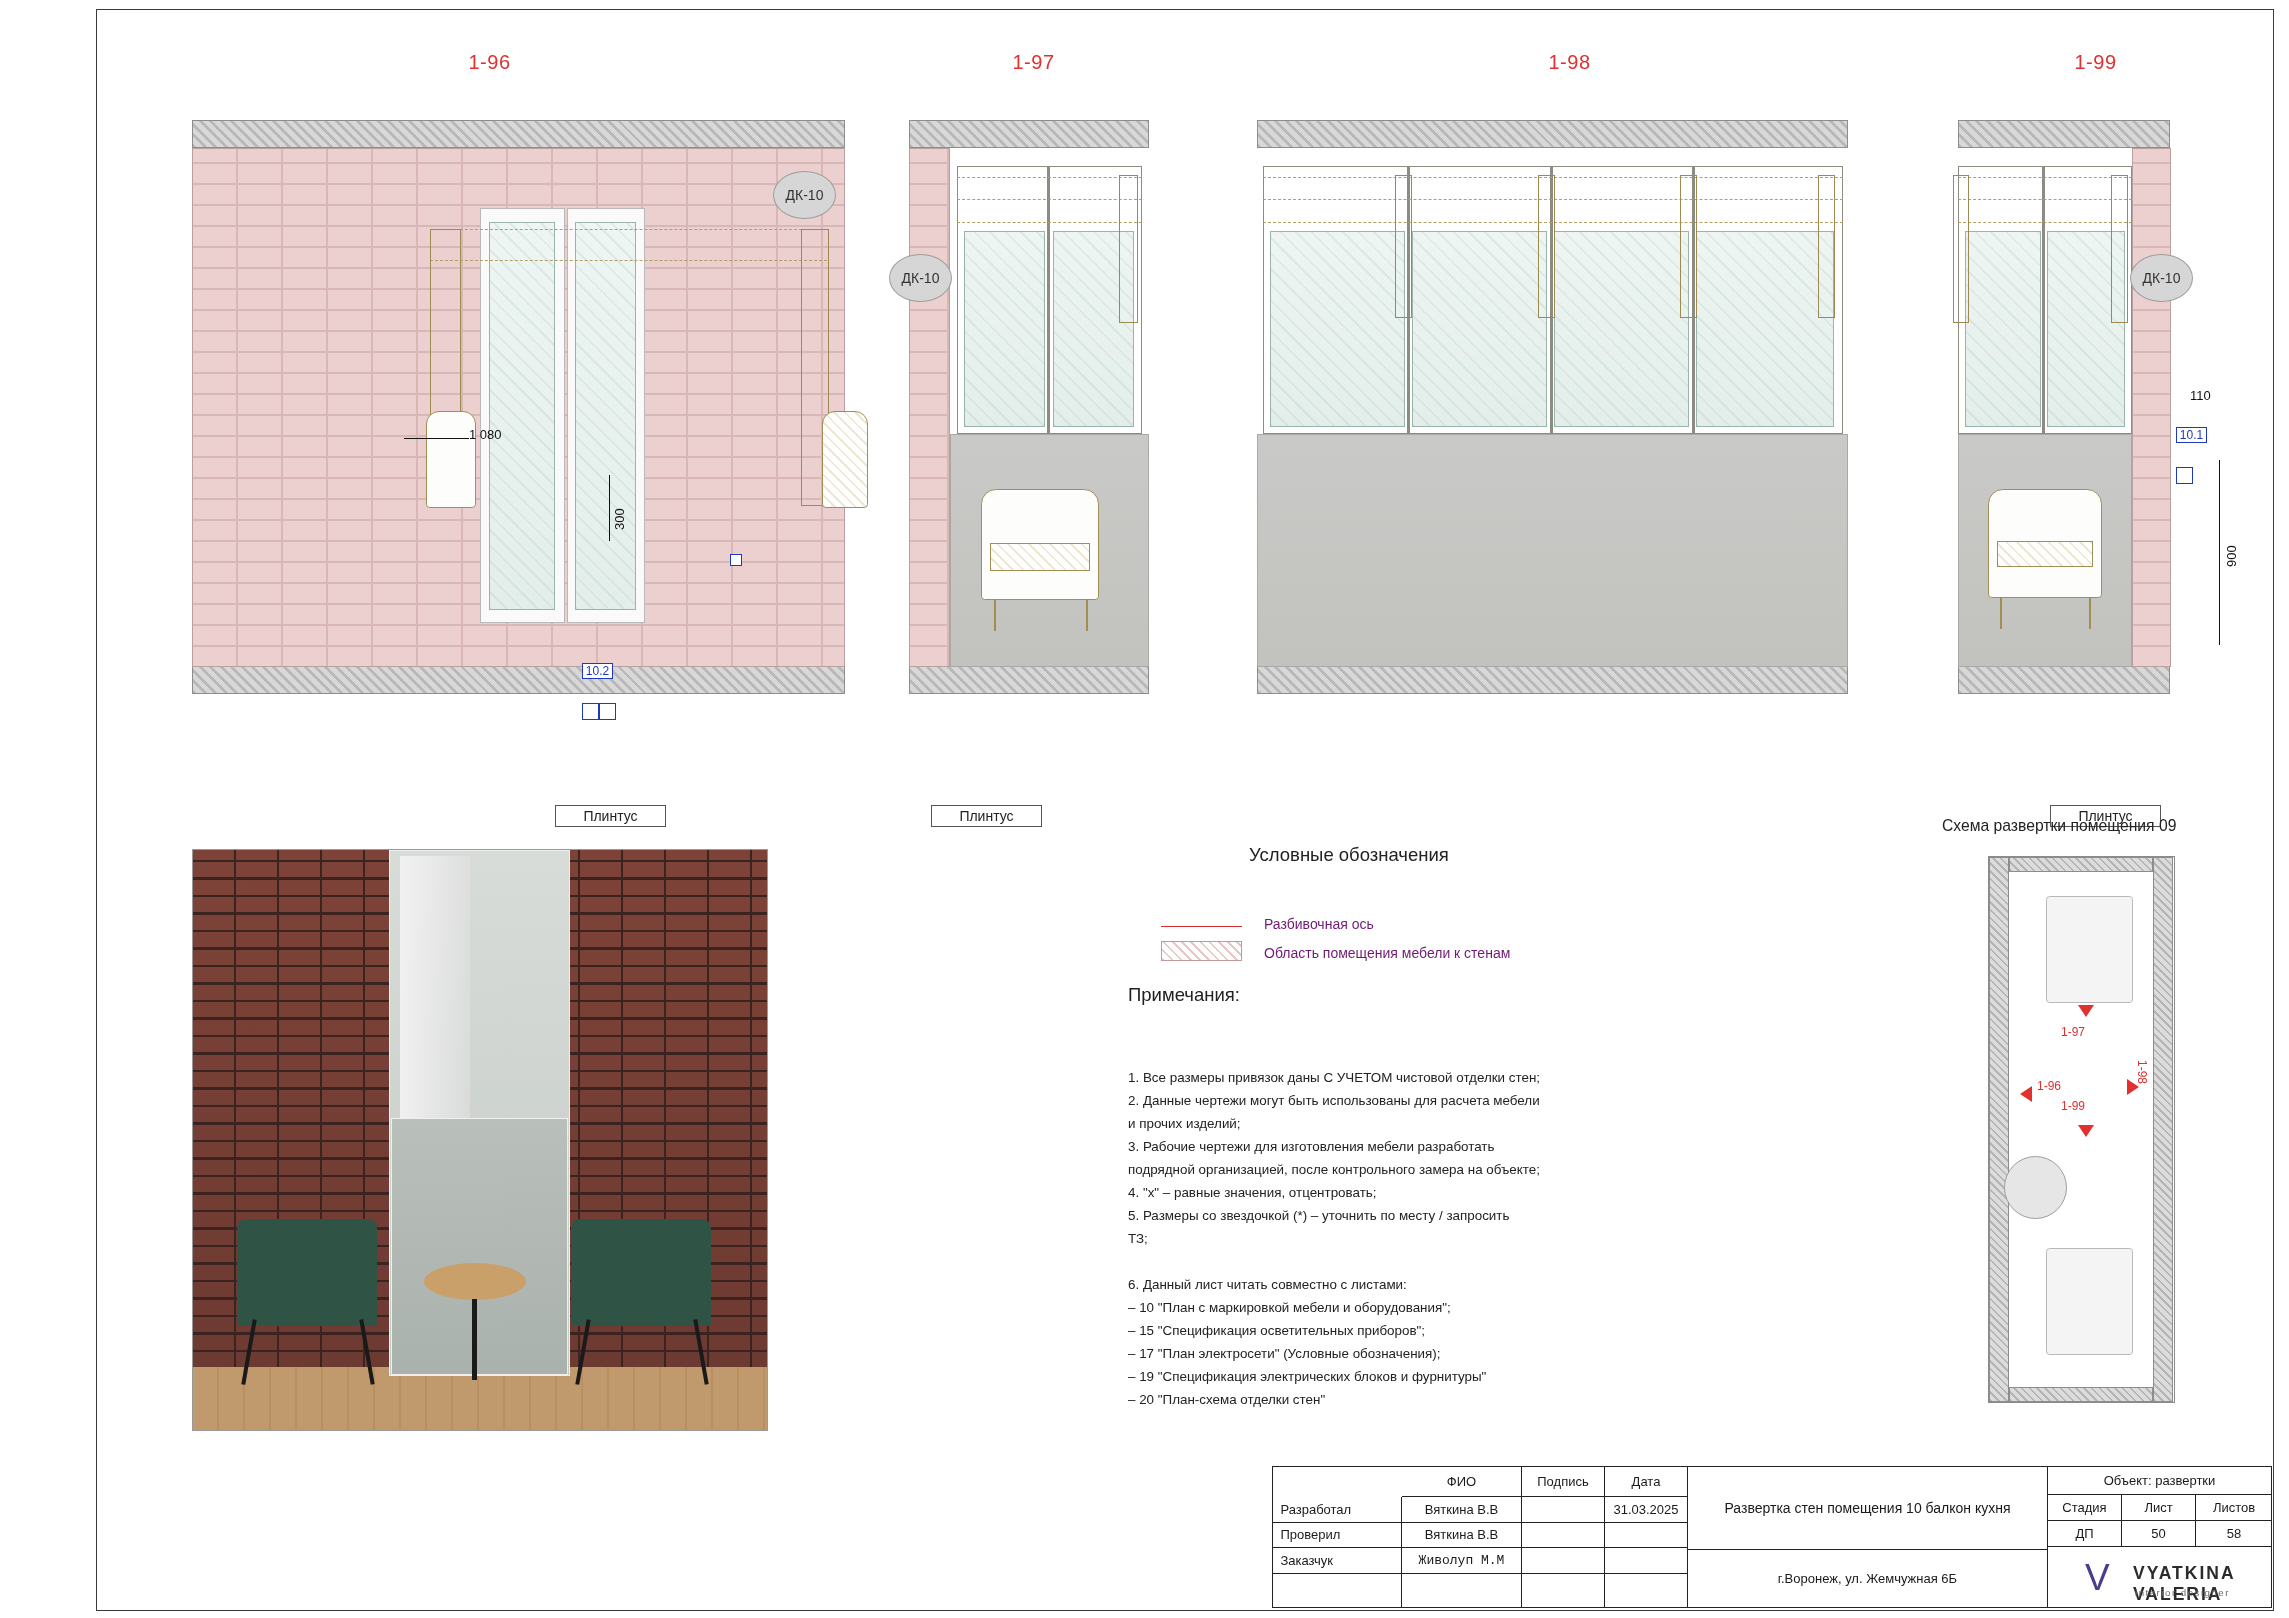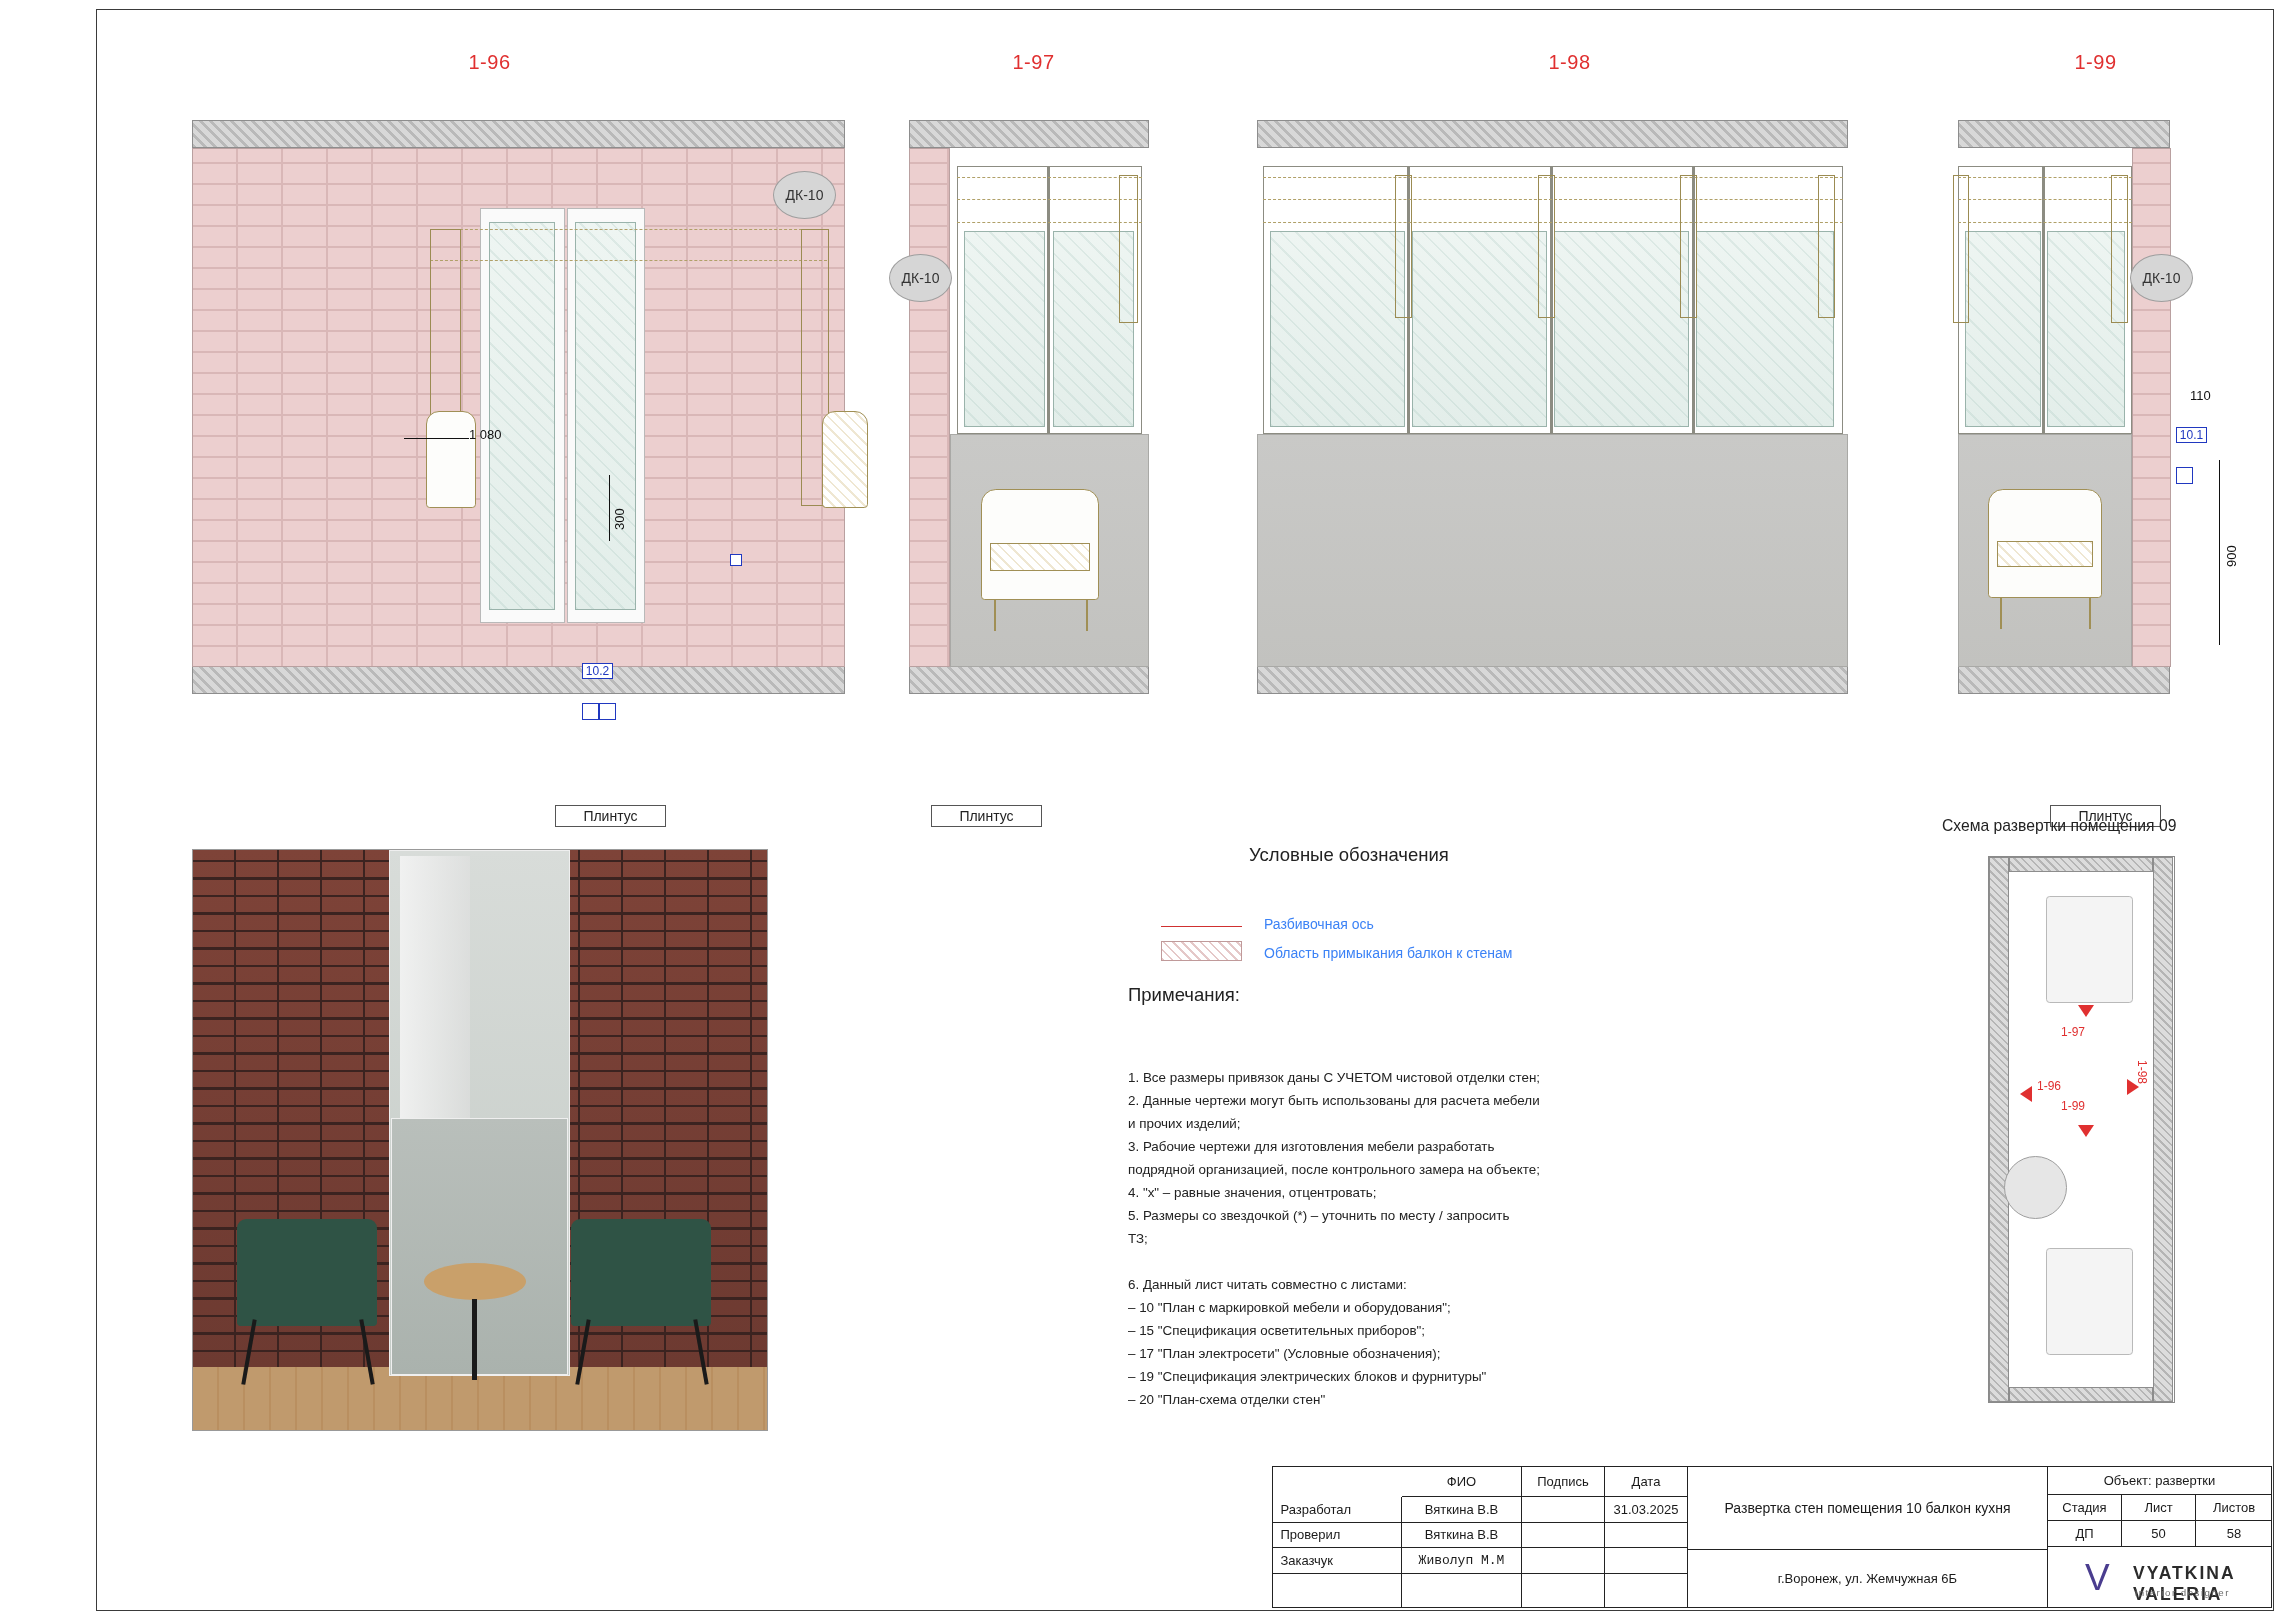--- a/index.html
+++ b/index.html
@@ -55,21 +55,21 @@
       linear-gradient(180deg,#7e4338,#6d3a31);}
   .ph-floor{position:absolute;background:repeating-linear-gradient(90deg,#c09a6d 0 24px,#b98f60 24px 26px);}
   .ph-win{position:absolute;background:linear-gradient(180deg,#d8dcd9,#c4cbc6);border:1.8px solid #efefef;box-sizing:border-box;}
   .ph-curtain{position:absolute;background:linear-gradient(90deg,rgba(245,245,245,.85),rgba(225,225,225,.6));}
   .ph-chair{position:absolute;background:#2f5345;border-radius:9.2px 9.2px 3.7px 3.7px;}
   .ph-leg{position:absolute;background:#1a1a1a;}
   .ph-table{position:absolute;background:#c9a06a;border-radius:50%;}
 
   
   .h-legend{position:absolute;font-size:18.5px;color:#222;}
-  .leg-row{position:absolute;font-size:14px;color:#3b82f6;}
+  .leg-row{position:absolute;font-size:14px;color:#701a75;}
   .leg-axis{position:absolute;height:0;border-top:1.3px solid #d03030;}
   .leg-hatch{position:absolute;background:repeating-linear-gradient(45deg,#e5c8c8 0 1.8px,#fff 1.8px 6.5px);border:0.9px solid #c09a9a;box-sizing:border-box;}
   .notes-h{position:absolute;font-size:18.5px;color:#222;}
   .notes{position:absolute;font-size:13.4px;line-height:23px;color:#222;white-space:pre-line;}
 
   
   .keytitle{position:absolute;font-size:15.7px;color:#222;}
   .keyplan{position:absolute;border:0.9px solid #8a8a8a;background:#fff;}
   .kp-wall{position:absolute;background:repeating-linear-gradient(45deg,#b5b5b5 0 1.8px,#dcdcdc 1.8px 5.5px);border:0.9px solid #8d8d8d;box-sizing:border-box;}
   .kp-furn{position:absolute;border:0.9px solid #b9b9b9;background:#f4f4f4;border-radius:3.7px;}
@@ -220,21 +220,21 @@
     <div class="ph-leg" style="left:388px;top:469px;width:3.7px;height:66px;transform:rotate(10deg);"></div>
     <div class="ph-leg" style="left:506px;top:469px;width:3.7px;height:66px;transform:rotate(-10deg);"></div>
     <div class="ph-table" style="left:231px;top:413px;width:102px;height:37px;"></div>
     <div class="ph-leg" style="left:279px;top:449px;width:4.6px;height:81px;"></div>
   </div>
 
   <div class="h-legend" style="left:1249px;top:844px;">Условные обозначения</div>
   <div class="leg-axis" style="left:1161px;top:926px;width:81px;"></div>
   <div class="leg-row" style="left:1264px;top:916px;">Разбивочная ось</div>
   <div class="leg-hatch" style="left:1161px;top:941px;width:81px;height:20px;"></div>
-  <div class="leg-row" style="left:1264px;top:945px;">Область примыкания балкон к стенам</div>
+  <div class="leg-row" style="left:1264px;top:945px;">Область помещения мебели к стенам</div>
 
   <div class="notes-h" style="left:1128px;top:984px;">Примечания:</div>
   <div class="notes" style="left:1128px;top:1066px;width:591px;">1. Все размеры привязок даны С УЧЕТОМ чистовой отделки стен;
 2. Данные чертежи могут быть использованы для расчета мебели
 и прочих изделий;
 3. Рабочие чертежи для изготовления мебели разработать
 подрядной организацией, после контрольного замера на объекте;
 4. "x" – равные значения, отцентровать;
 5. Размеры со звездочкой (*) – уточнить по месту / запросить
 ТЗ;

